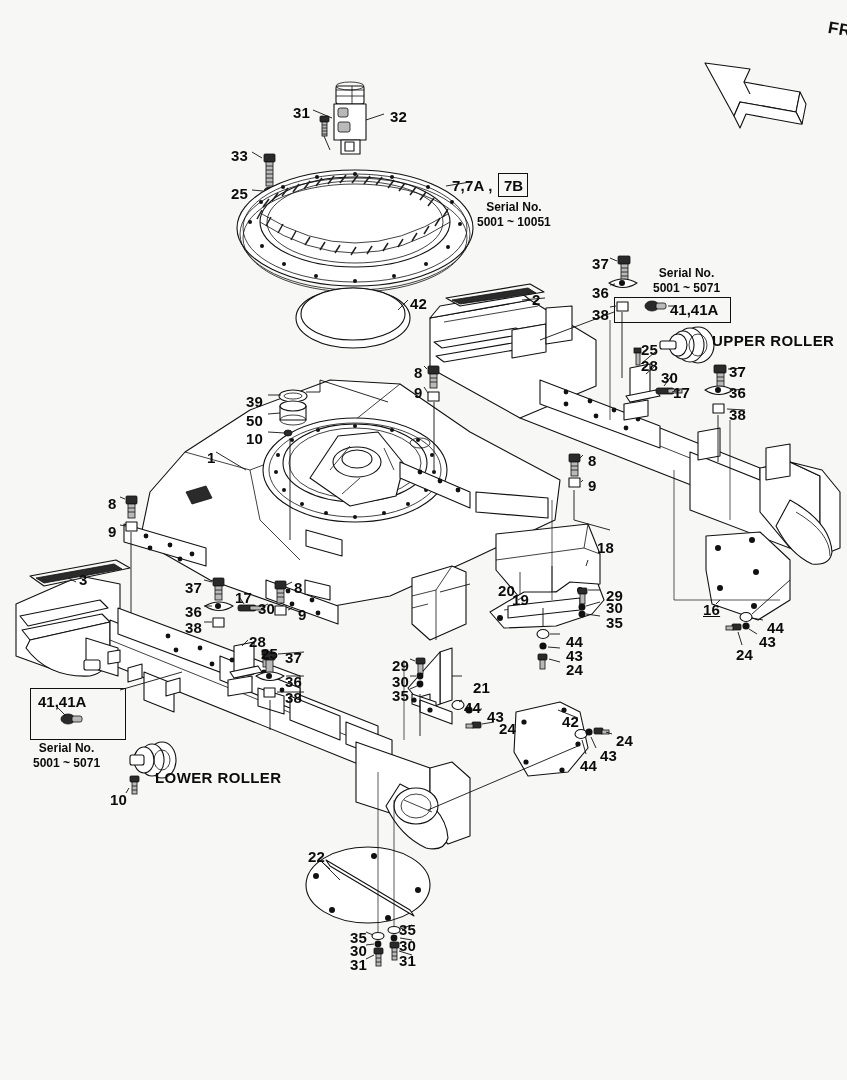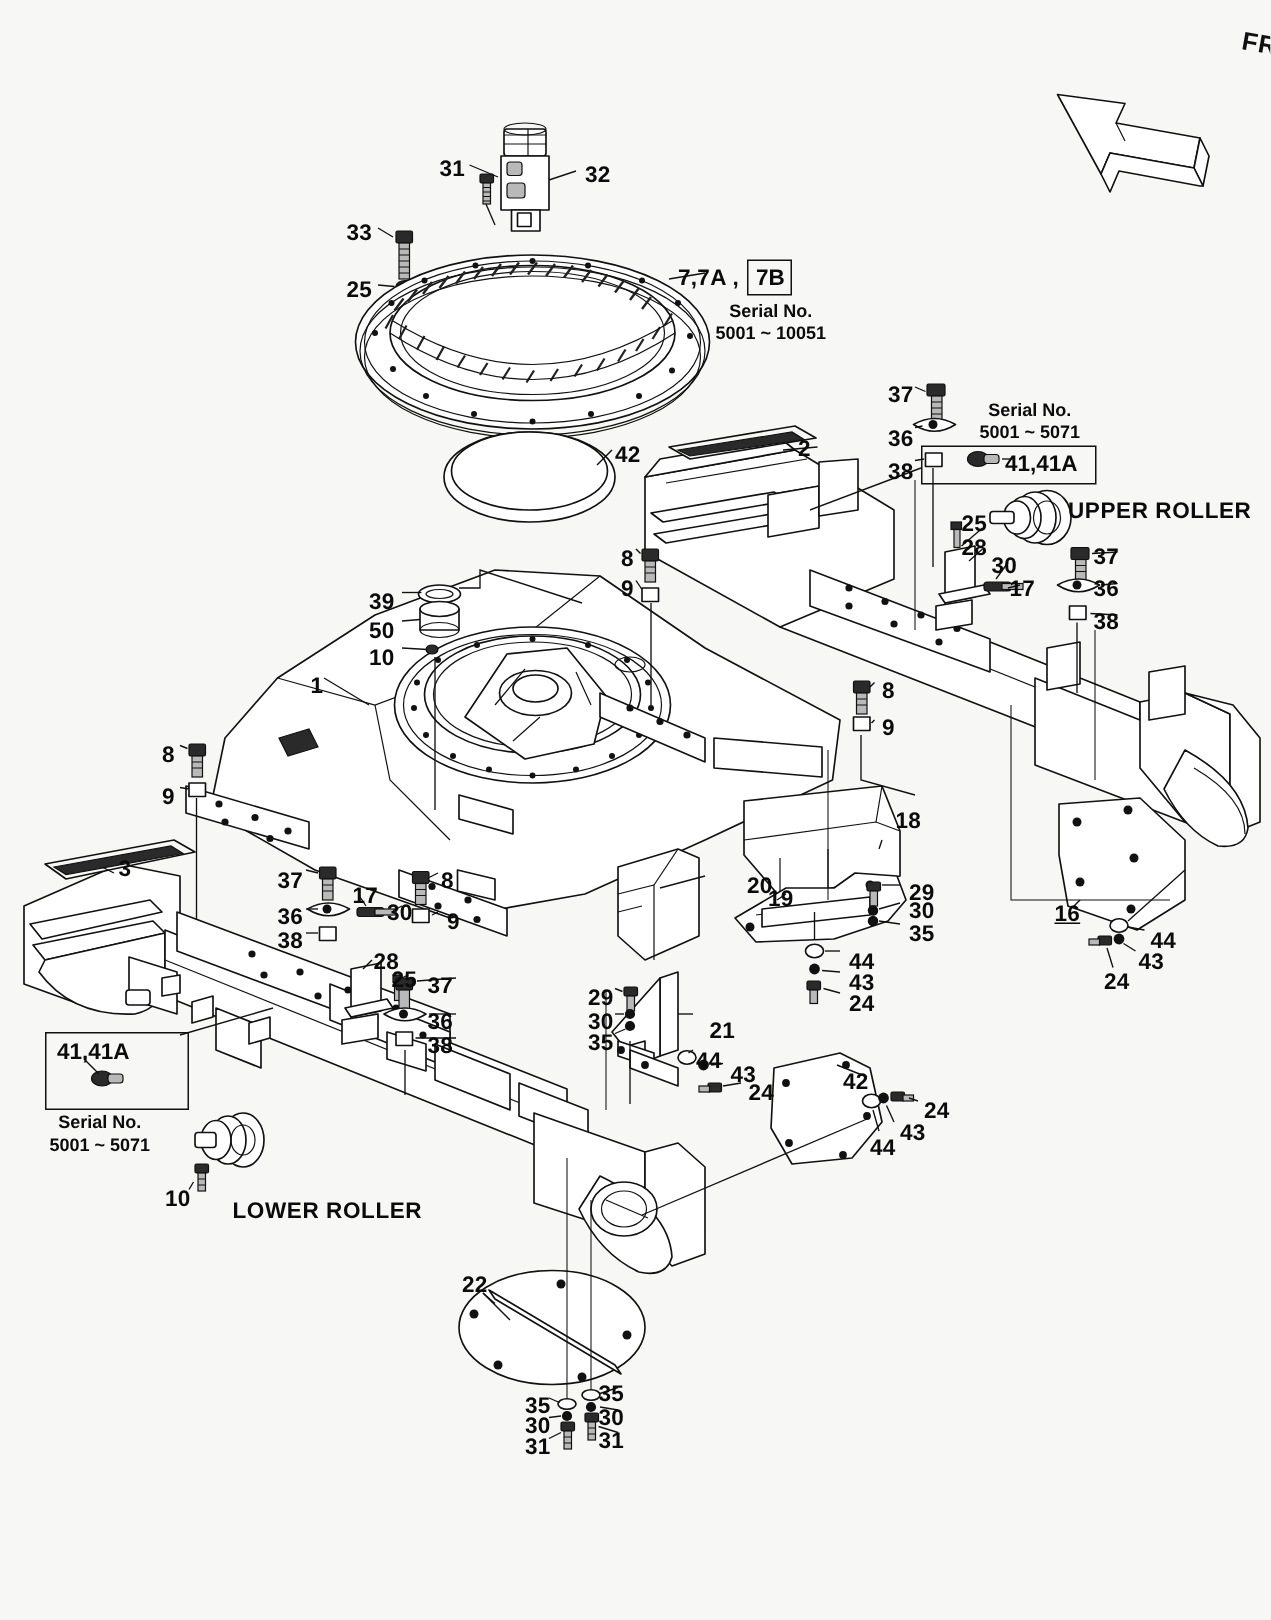--- a/index.html
+++ b/index.html
@@ -742,16 +742,16 @@
       <div class="boxed" style="left: 498px; top: 173px; width: 28px; height: 22px;"></div>
       <div class="boxlbl" style="left: 504px; top: 177px;">7B</div>
       <div class="boxed" style="left: 614px; top: 297px; width: 115px; height: 24px;"></div>
       <div class="boxlbl" style="left: 670px; top: 301px;">41,41A</div>
       <div class="boxed" style="left: 30px; top: 688px; width: 94px; height: 50px;"></div>
       <div class="boxlbl" style="left: 38px; top: 693px;">41,41A</div>
     </div>
 
   <div id="groups">
       <div class="lbl roller" style="left: 712px; top: 333px;">UPPER ROLLER</div>
-      <div class="lbl roller" style="left: 155px; top: 800px;">LOWER ROLLER</div>
+      <div class="lbl roller" style="left: 155px; top: 770px;">LOWER ROLLER</div>
     </div>
 
 </div>
 
 </body></html>

